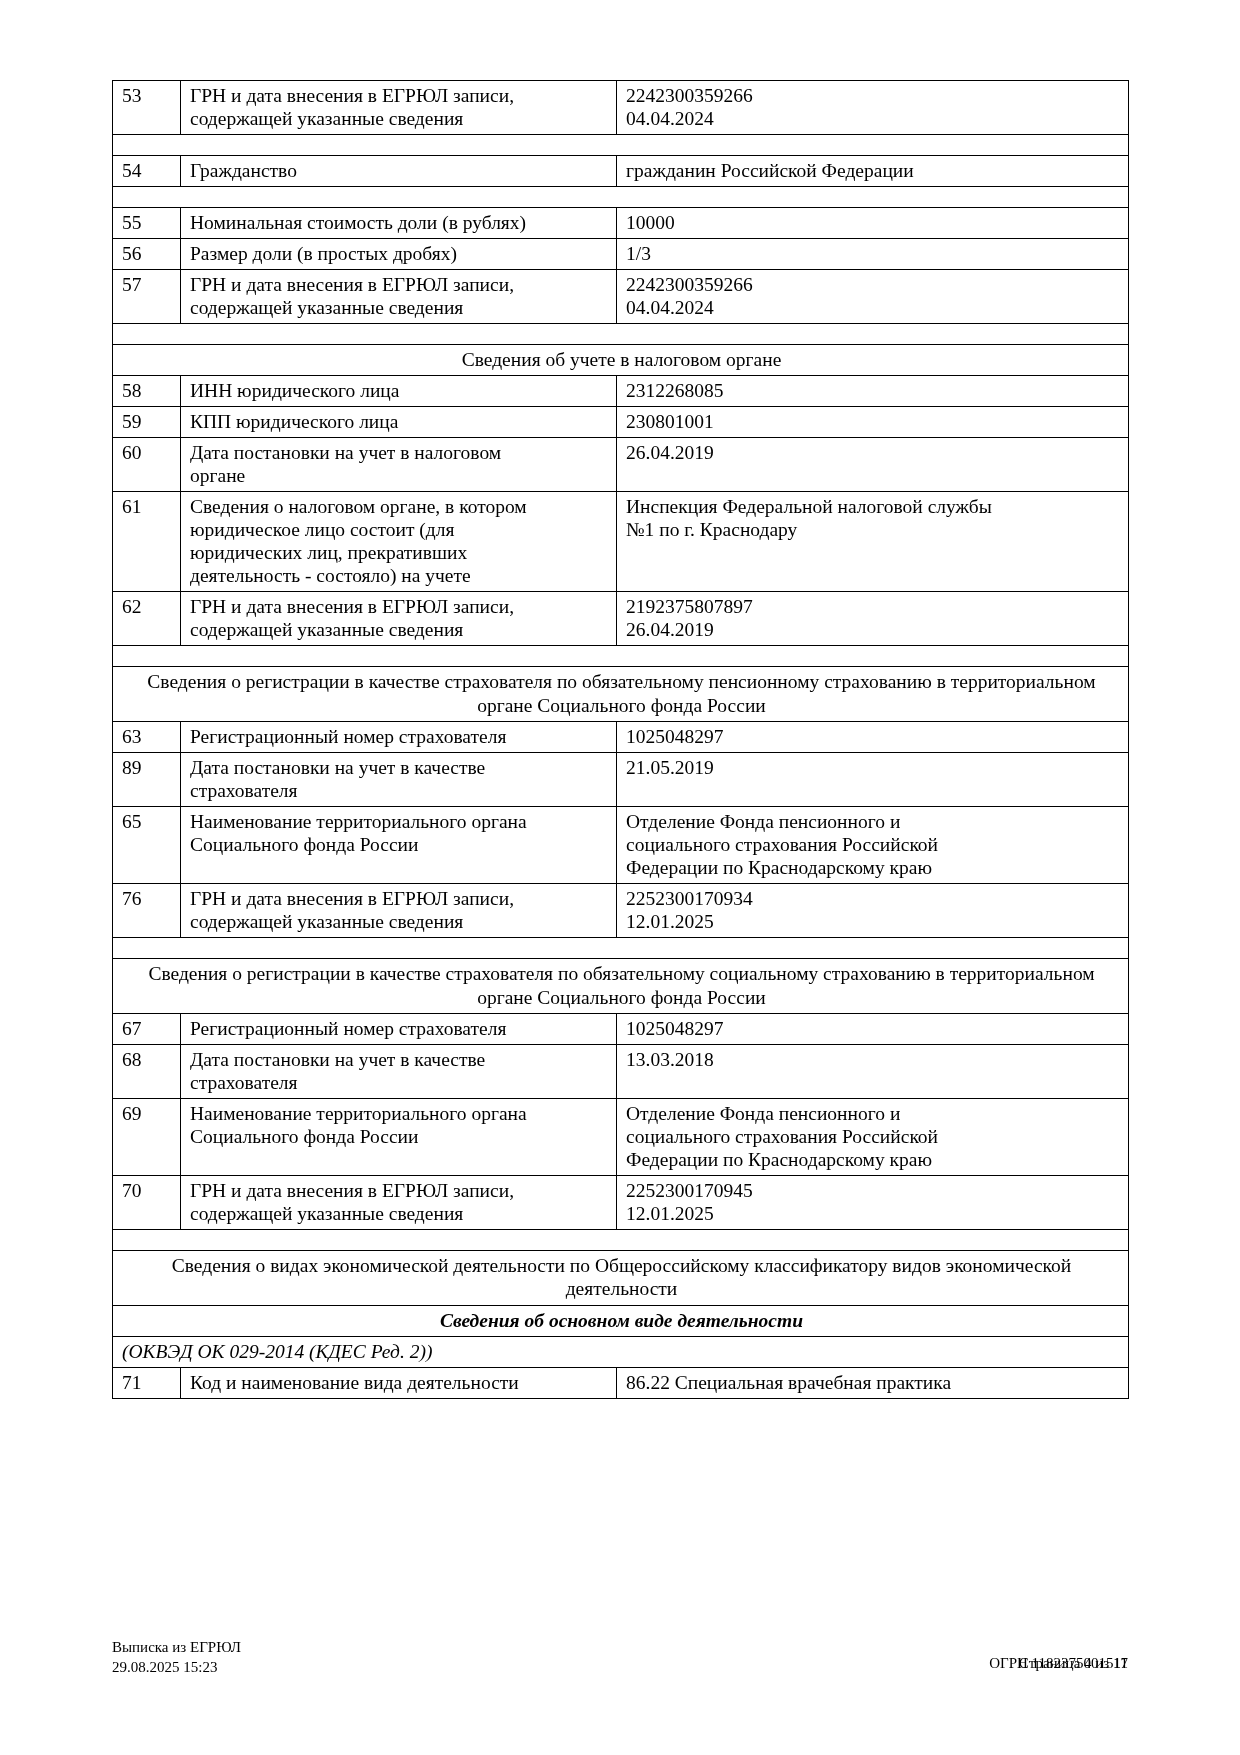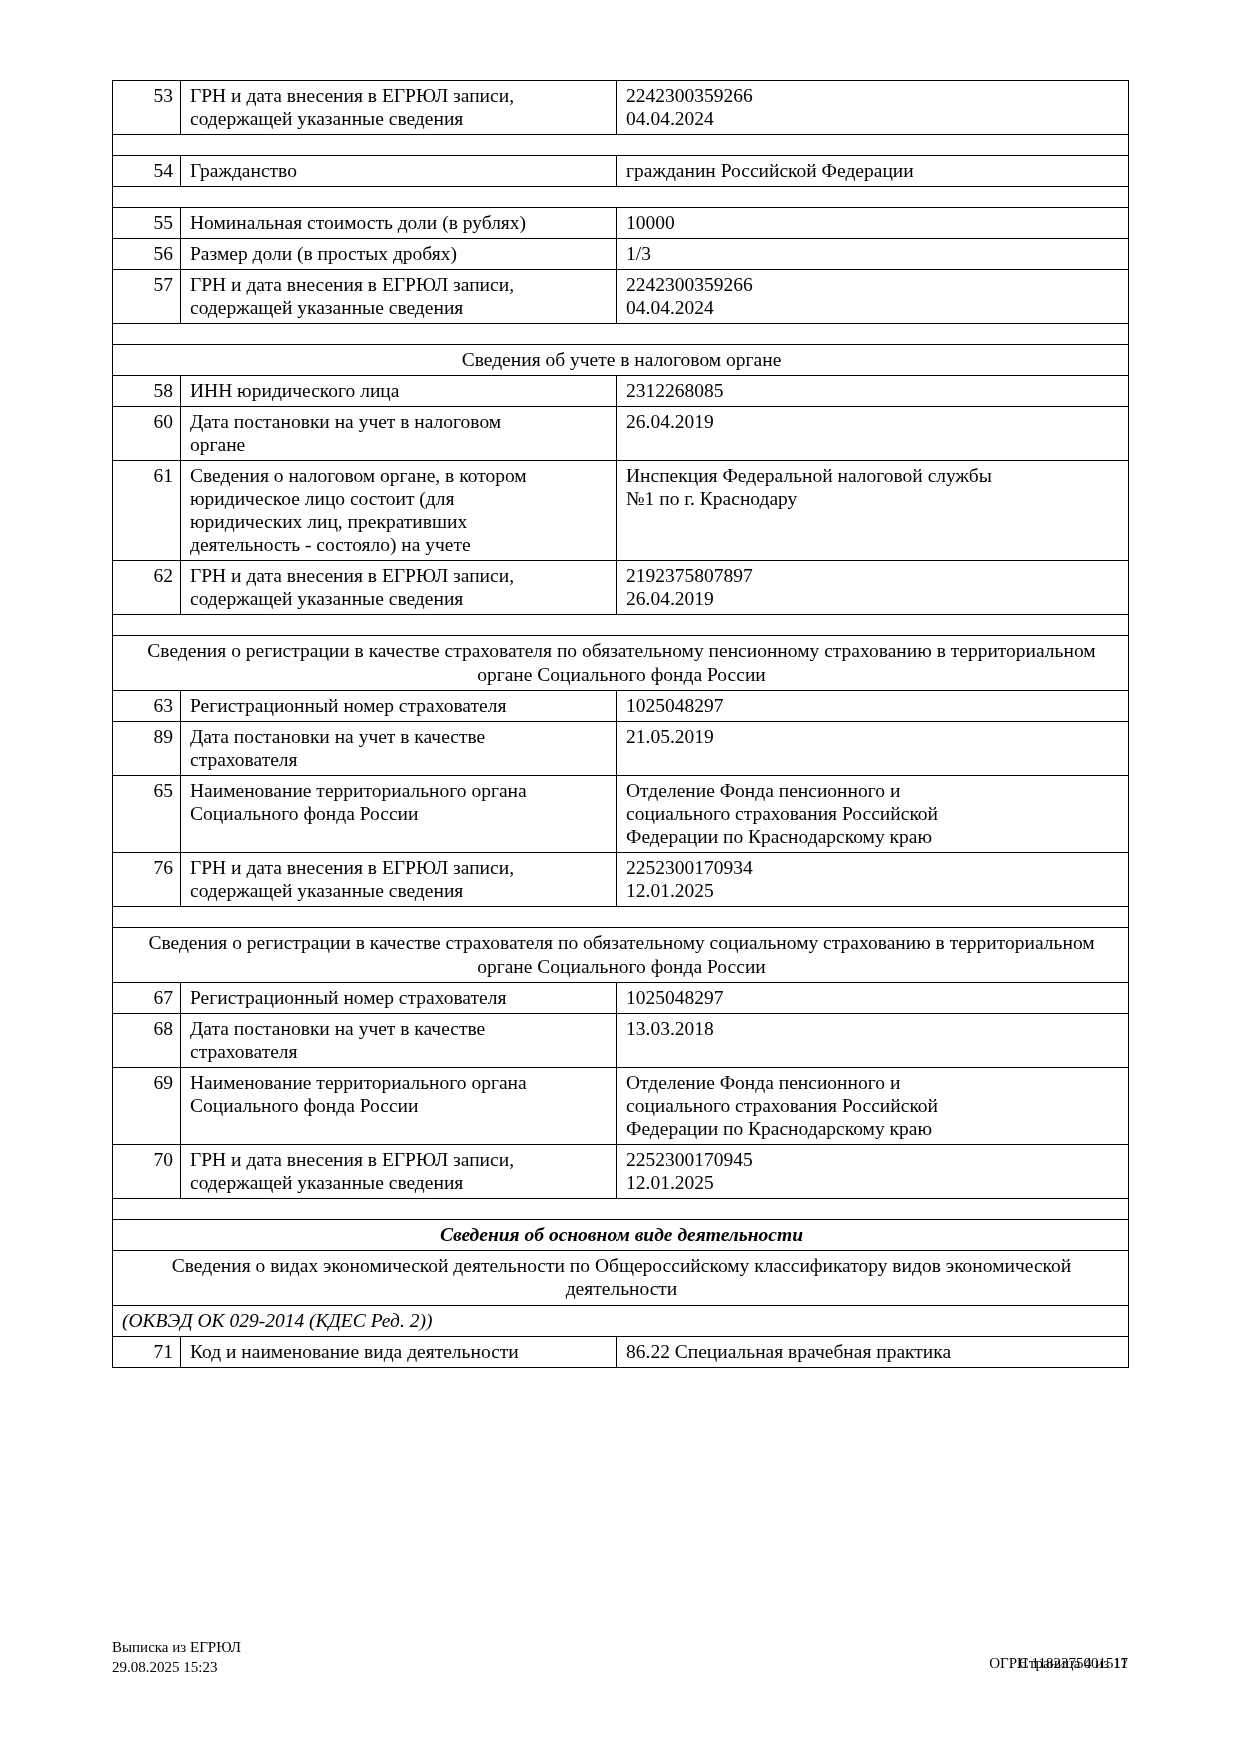--- a/index.html
+++ b/index.html
@@ -32,21 +32,21 @@
     border: 1.6px solid #000;
     padding: 3px 7px 4px 9px;
     vertical-align: top;
   }
   
   col.c-num { width: 68px; }
   col.c-name { width: 436px; }
   col.c-val { width: 512px; }
 
   td.num {
-    text-align: right;
+    text-align: left;
     padding-left: 0;
     padding-right: 0;
   }
   tr.spacer td {
     height: 20px;
     border-left: 1.6px solid #000;
     border-right: 1.6px solid #000;
     border-top: 1.6px solid #000;
     border-bottom: 1.6px solid #000;
     padding: 0;
@@ -151,20 +151,25 @@
         </tr>
         <tr>
           <td colspan="3" class="section">Сведения об учете в налоговом органе</td>
         </tr>
         <tr>
           <td class="num">58</td>
           <td class="nowrapline">ИНН юридического лица</td>
           <td class="nowrapline">2312268085</td>
         </tr>
         <tr>
+          <td class="num">59</td>
+          <td class="nowrapline">КПП юридического лица</td>
+          <td class="nowrapline">230801001</td>
+        </tr>
+        <tr>
           <td class="num">60</td>
           <td class="nowrapline">Дата постановки на учет в налоговом
 органе</td>
           <td class="nowrapline">26.04.2019</td>
         </tr>
         <tr>
           <td class="num">61</td>
           <td class="nowrapline">Сведения о налоговом органе, в котором
 юридическое лицо состоит (для
 юридических лиц, прекративших
@@ -240,24 +245,24 @@
           <td class="num">70</td>
           <td class="nowrapline">ГРН и дата внесения в ЕГРЮЛ записи,
 содержащей указанные сведения</td>
           <td class="nowrapline">2252300170945
 12.01.2025</td>
         </tr>
         <tr class="spacer">
           <td colspan="3"></td>
         </tr>
         <tr>
+          <td colspan="3" class="section">Сведения о видах экономической деятельности по Общероссийскому классификатору видов экономической деятельности</td>
+        </tr>
+        <tr>
           <td colspan="3" class="subsection">Сведения об основном виде деятельности</td>
-        </tr>
-        <tr>
-          <td colspan="3" class="section">Сведения о видах экономической деятельности по Общероссийскому классификатору видов экономической деятельности</td>
         </tr>
         <tr>
           <td colspan="3" class="subsection2">(ОКВЭД ОК 029-2014 (КДЕС Ред. 2))</td>
         </tr>
         <tr>
           <td class="num">71</td>
           <td class="nowrapline">Код и наименование вида деятельности</td>
           <td class="nowrapline">86.22 Специальная врачебная практика</td>
         </tr>
       </tbody>

